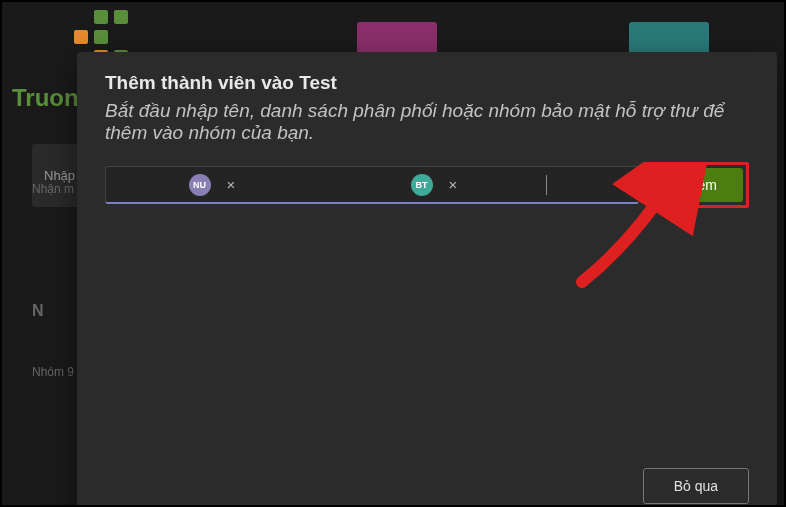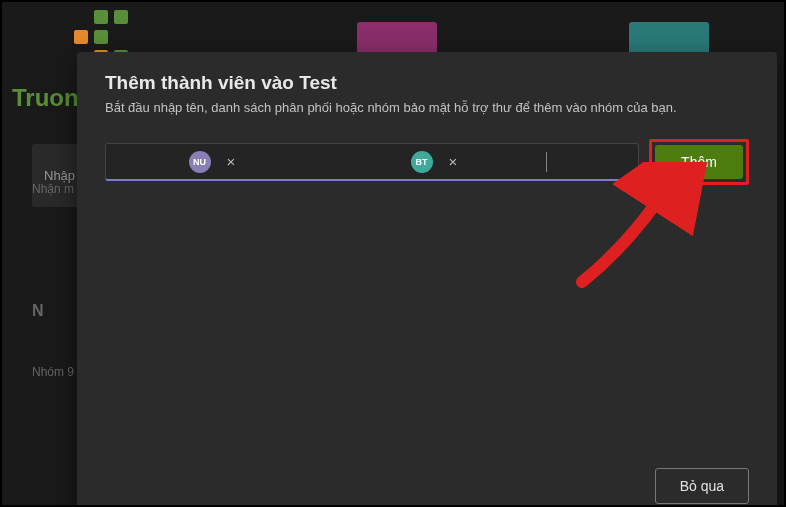--- a/index.html
+++ b/index.html
@@ -126,22 +126,23 @@
     }
     
     .modal-title {
       color: #e8e8e8;
       font-size: 19px;
       font-weight: 600;
       margin-bottom: 6px;
     }
     .modal-sub {
       color: #c2c2c2;
-      font-size: 13px;
-      margin-bottom: 24px;
+      font-size: 19px;
+      margin-bottom: 18px;
+      font-style: italic;
     }
     
     .input-row {
       display: flex;
       align-items: center;
       gap: 10px;
     }
     
     .chip-input {
       flex: 1;
@@ -213,21 +214,21 @@
       cursor: pointer;
     }
     
     .skip-btn {
       position: absolute;
       bottom: 20px;
       right: 28px;
       background: transparent;
       color: #e0e0e0;
       border: 1px solid #777;
-      padding: 9px 24px;
+      padding: 9px 30px;
       font-size: 14px;
       border-radius: 3px;
       cursor: pointer;
     }
     
     
     .arrow {
       position: absolute;
       left: 540px;
       top: 160px;

